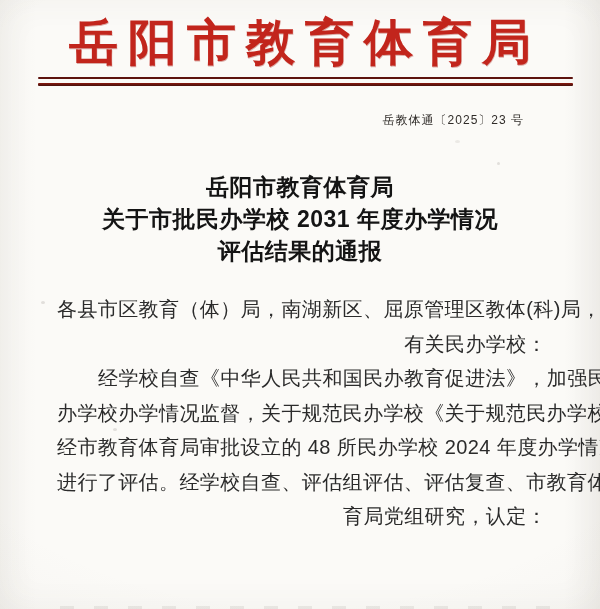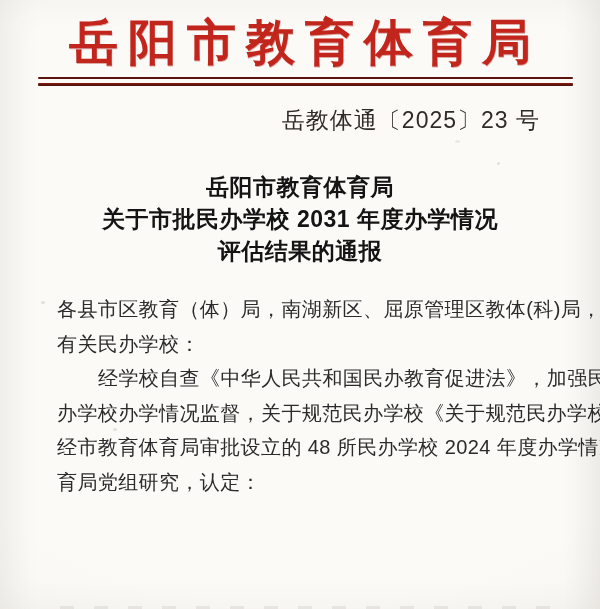--- a/index.html
+++ b/index.html
@@ -51,22 +51,22 @@
     margin-top: 4px;
     height: 3px;
     background: linear-gradient(180deg, #8a1a10 0%, #45100b 100%);
     border-radius: 1px;
   }
 
   
   .docno {
     position: absolute;
     top: 107px;
-    right: 60px;
-    font-size: 23px;
+    right: 76px;
+    font-size: 12px;
     line-height: 26px;
     color: #2f2b28;
     letter-spacing: 1px;
     white-space: nowrap;
     margin-left: 39px;
   }
 
   
   .title {
     position: absolute;
@@ -84,20 +84,21 @@
   
   .bodytext {
     position: absolute;
     top: 292px;
     left: 57px;
     width: 490px;
     font-size: 20px;
     line-height: 34.5px;
     color: #2b2b2b;
     letter-spacing: 0.4px;
+    text-align: right;
   }
   .bline {
     white-space: nowrap;
   }
   .bline.indent {
     text-indent: 41px;
   }
 
   
   .speck {
@@ -141,20 +142,21 @@
     <div>关于市批民办学校 2031 年度办学情况</div>
     <div>评估结果的通报</div>
   </div>
 
   <div class="bodytext">
     <div class="bline">各县市区教育（体）局，南湖新区、屈原管理区教体(科)局，</div>
     <div class="bline">有关民办学校：</div>
     <div class="bline indent">经学校自查《中华人民共和国民办教育促进法》，加强民</div>
     <div class="bline">办学校办学情况监督，关于规范民办学校《关于规范民办学校</div>
     <div class="bline">经市教育体育局审批设立的 48 所民办学校 2024 年度办学情况</div>
+    <div class="bline">进行了评估。经学校自查、评估组评估、评估复查、市教育体</div>
     <div class="bline">育局党组研究，认定：</div>
   </div>
 
   <div class="speck s1"></div>
   <div class="speck s2"></div>
   <div class="speck s3"></div>
   <div class="speck s4"></div>
   <div class="bottom-hint"></div>
 
 </div>

